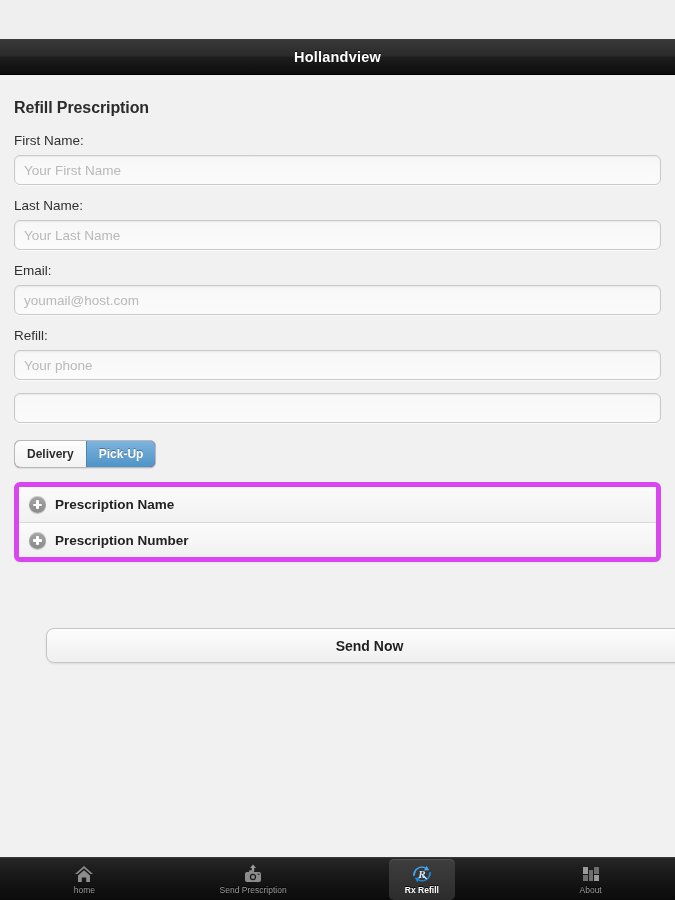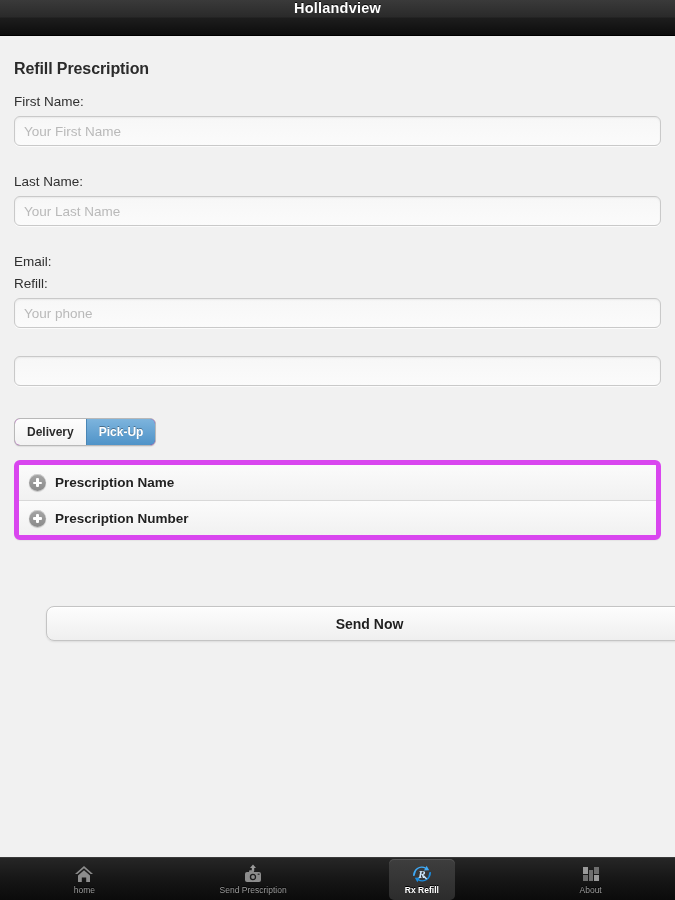--- a/index.html
+++ b/index.html
@@ -9,21 +9,21 @@
     background:#efefef;
     overflow:hidden;
   }
   #app { position:relative; width:675px; height:900px; display:flex; flex-direction:column; }
 
   
   .header {
     height:36px; flex:0 0 36px;
     background:linear-gradient(to bottom,#3a3a3a 0%,#2a2a2a 48%,#1d1d1d 52%,#0d0d0d 100%);
     border-bottom:1px solid #000;
-    display:flex; justify-content:center;
+    display:flex; align-items:center; justify-content:center;margin-top:39px;
   }
   .header-title {
     color:#fff; font-size:14.5px; font-weight:bold;
     text-shadow:0 -1px 0 rgba(0,0,0,.8);
     letter-spacing:.2px;
   }
 
   
   .content {
     flex:1 1 auto;
@@ -43,21 +43,21 @@
   }
   .text-input {
     display:block; width:100%; height:30px;
     background:linear-gradient(to bottom,#f7f7f7 0%,#fbfbfb 100%);
     border:1px solid #c9c9c9;
     border-radius:6px;
     box-shadow:inset 0 1px 2px rgba(0,0,0,.06), 0 1px 0 rgba(255,255,255,.7);
     font-family:"Liberation Sans", sans-serif;
     font-size:13.5px; color:#333;
     padding:12px 9px;
-    margin-bottom:28px;
+    margin-bottom:13px;
     outline:none;
   }
   .text-input::placeholder { color:#b9b9b9; }
 
   
   .segmented {
     display:inline-flex;
     border:1px solid #b8b8b8;
     border-radius:6px;
     overflow:hidden;
@@ -177,20 +177,21 @@
       <input class="text-input" type="text" placeholder="Your First Name" style="">
     </div>
 
     <div>
       <div class="field-label">Last Name:</div>
       <input class="text-input" type="text" placeholder="Your Last Name" style="">
     </div>
 
     <div>
       <div class="field-label">Email:</div>
+      <input class="text-input" type="text" placeholder="youmail@host.com" style="">
     </div>
 
     <div>
       <div class="field-label">Refill:</div>
       <input class="text-input" type="text" placeholder="Your phone" style="">
     </div>
 
     <div>
       <input class="text-input" type="text" placeholder="" style="">
     </div>

